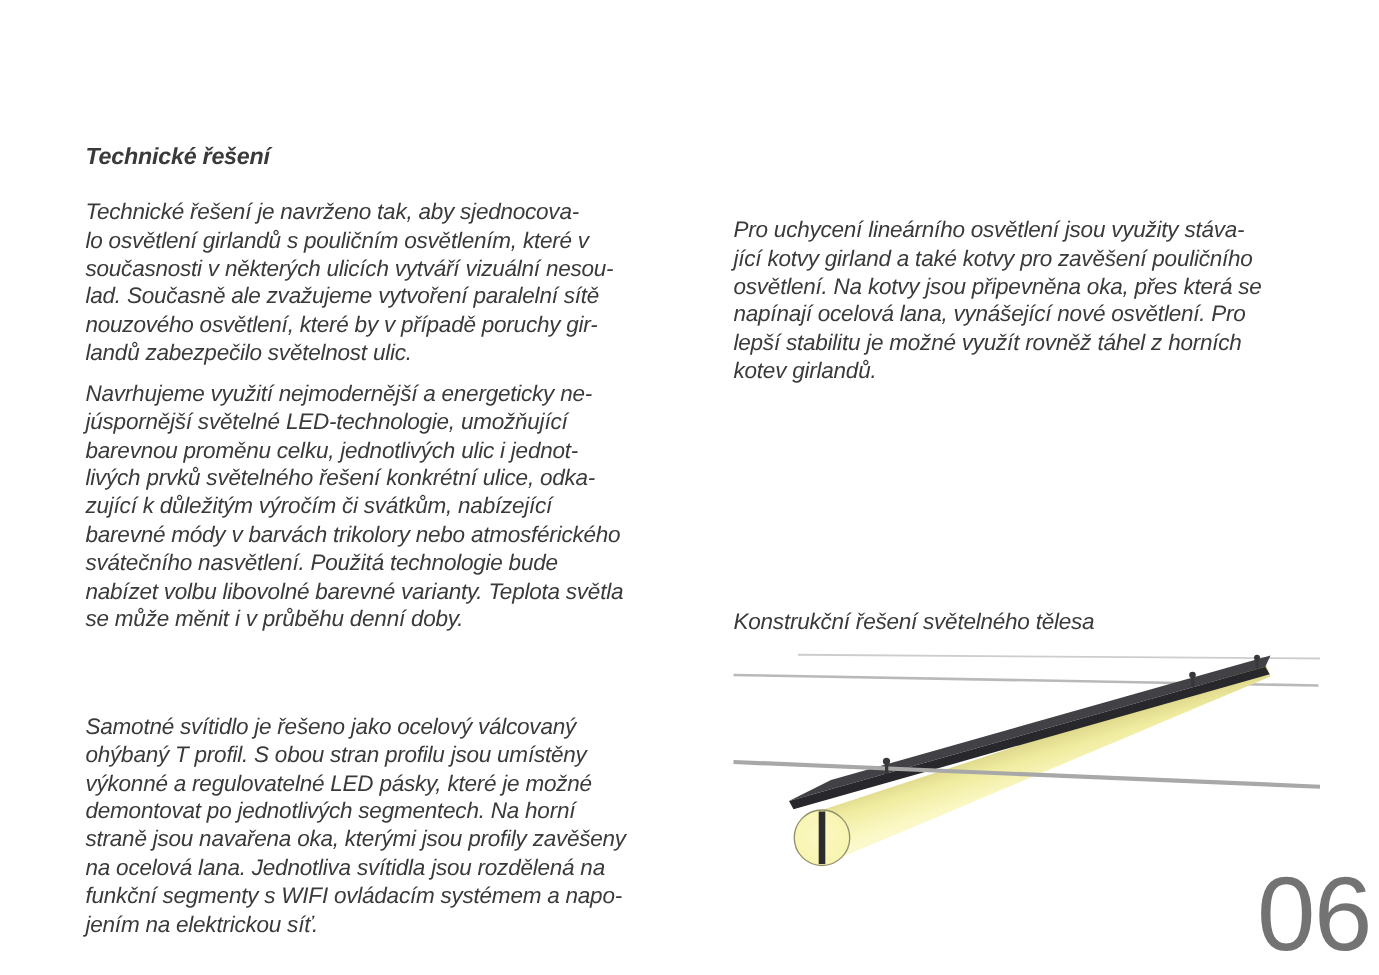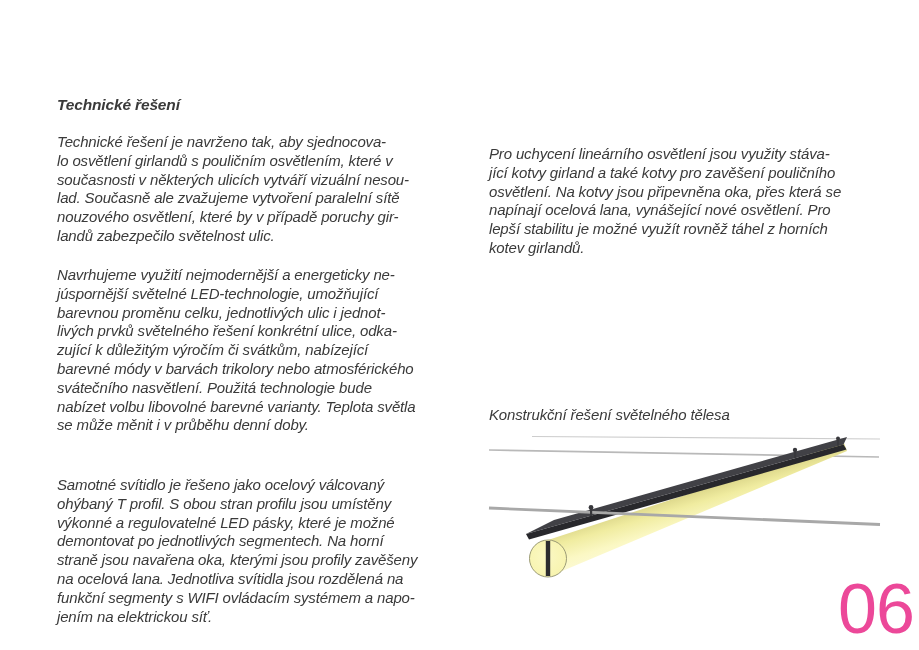--- a/index.html
+++ b/index.html
@@ -21,32 +21,32 @@
     color:#3a3a3a;
   }
   .heading{
     font-weight:bold;
     font-size:15.5px;
   }
   .col-left{left:57px;width:414px;}
   .col-right{left:489px;width:404px;}
   .h1{top:96px;}
   .lp1{top:133px;}
-  .lp2{top:266px;}
+  .lp2{top:254px;}
   .lp3{top:476px;}
   .rp1{top:133px;margin-top:12px;}
   .rp2{top:266px;}
   .rh2{top:382px;margin-top:24px;}
   .page-number{
     position:absolute;
     left:838px;top:574px;
     font-size:70px;
     line-height:1;
     letter-spacing:-1px;
-    color:#ec4899;
+    color:#737373;
     font-style:normal;
     font-weight:normal;
   }
   .diagram{
     position:absolute;
     left:460px;top:420px;
     width:459px;height:230px;
   }
 </style>
 </head>

